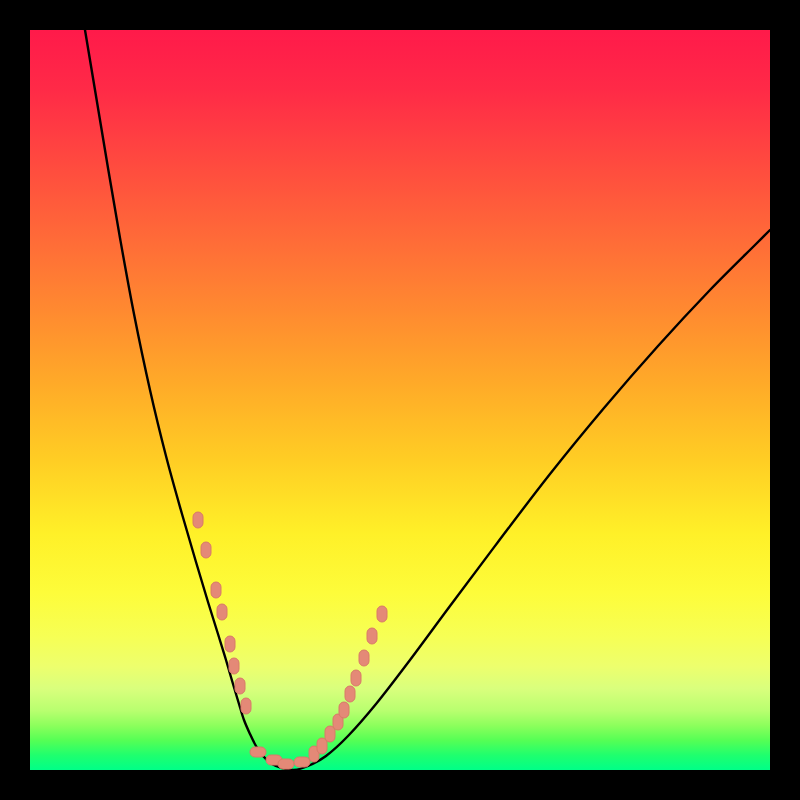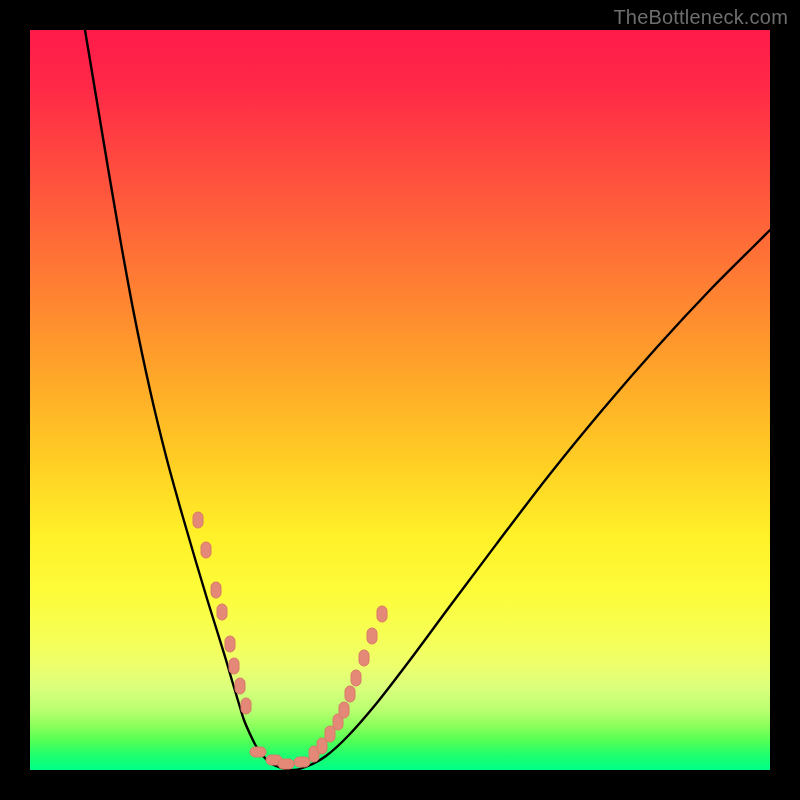--- a/index.html
+++ b/index.html
@@ -60,21 +60,20 @@
     width: 740px;
     height: 740px;
     overflow: visible;
   }
 </style>
 </head>
 <body>
 
 <div class="frame">
 
-  <div class="watermark">TheBottleneck.com</div>
 
   <div class="plot-area">
     <svg class="curve-layer" viewBox="0 0 740 740" preserveAspectRatio="none">
       <path id="main-curve" fill="none" stroke-width="2.4" stroke-linejoin="round" stroke-linecap="round" d="M 55 0 C 55.833333333333336 5, 57.833333333333336 17, 60 30 C 62.166666666666664 43, 65 60, 68 78 C 71 96, 74.33333333333333 116.33333333333333, 78 138 C 81.66666666666667 159.66666666666666, 85.66666666666667 183.66666666666666, 90 208 C 94.33333333333333 232.33333333333334, 99 258.6666666666667, 104 284 C 109 309.3333333333333, 114.66666666666667 336.3333333333333, 120 360 C 125.33333333333333 383.6666666666667, 130.66666666666666 405.3333333333333, 136 426 C 141.33333333333334 446.6666666666667, 147 466.3333333333333, 152 484 C 157 501.6666666666667, 161.66666666666666 517.3333333333334, 166 532 C 170.33333333333334 546.6666666666666, 174.33333333333334 560, 178 572 C 181.66666666666666 584, 185 594.3333333333334, 188 604 C 191 613.6666666666666, 193.5 621.6666666666666, 196 630 C 198.5 638.3333333333334, 200.83333333333334 646.6666666666666, 203 654 C 205.16666666666666 661.3333333333334, 207.16666666666666 668, 209 674 C 210.83333333333334 680, 212.16666666666666 685, 214 690 C 215.83333333333334 695, 218 699.6666666666666, 220 704 C 222 708.3333333333334, 223.83333333333334 712.3333333333334, 226 716 C 228.16666666666666 719.6666666666666, 230.33333333333334 723, 233 726 C 235.66666666666666 729, 238.83333333333334 732, 242 734 C 245.16666666666666 736, 248.33333333333334 737, 252 738 C 255.66666666666666 739, 259.6666666666667 740.3333333333334, 264 740 C 268.3333333333333 739.6666666666666, 272.6666666666667 738.3333333333334, 278 736 C 283.3333333333333 733.6666666666666, 289.3333333333333 731, 296 726 C 302.6666666666667 721, 309.6666666666667 714.6666666666666, 318 706 C 326.3333333333333 697.3333333333334, 335.6666666666667 686.6666666666666, 346 674 C 356.3333333333333 661.3333333333334, 367.6666666666667 646.3333333333334, 380 630 C 392.3333333333333 613.6666666666666, 405.3333333333333 595.6666666666666, 420 576 C 434.6666666666667 556.3333333333334, 451.3333333333333 534, 468 512 C 484.6666666666667 490, 502.3333333333333 466.3333333333333, 520 444 C 537.6666666666666 421.6666666666667, 556 399.3333333333333, 574 378 C 592 356.6666666666667, 610.3333333333334 335.6666666666667, 628 316 C 645.6666666666666 296.3333333333333, 663.6666666666666 277, 680 260 C 696.3333333333334 243, 716 224, 726 214 C 736 204, 737.6666666666666 202.33333333333334, 740 200" stroke="#000000"></path>
       <g id="marker-group">
           <rect x="163" y="482" width="10" height="16" rx="5" ry="5" fill="#e48977" stroke="#d97a68" stroke-width="1"></rect>
           <rect x="171" y="512" width="10" height="16" rx="5" ry="5" fill="#e48977" stroke="#d97a68" stroke-width="1"></rect>
           <rect x="181" y="552" width="10" height="16" rx="5" ry="5" fill="#e48977" stroke="#d97a68" stroke-width="1"></rect>
           <rect x="187" y="574" width="10" height="16" rx="5" ry="5" fill="#e48977" stroke="#d97a68" stroke-width="1"></rect>
           <rect x="195" y="606" width="10" height="16" rx="5" ry="5" fill="#e48977" stroke="#d97a68" stroke-width="1"></rect>

